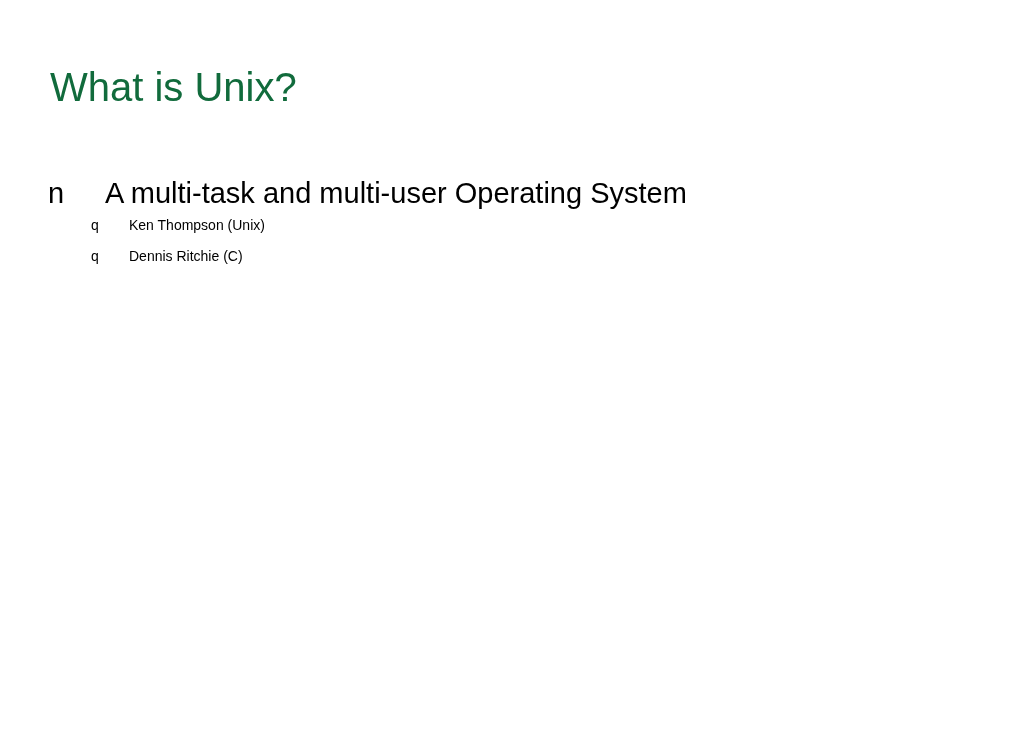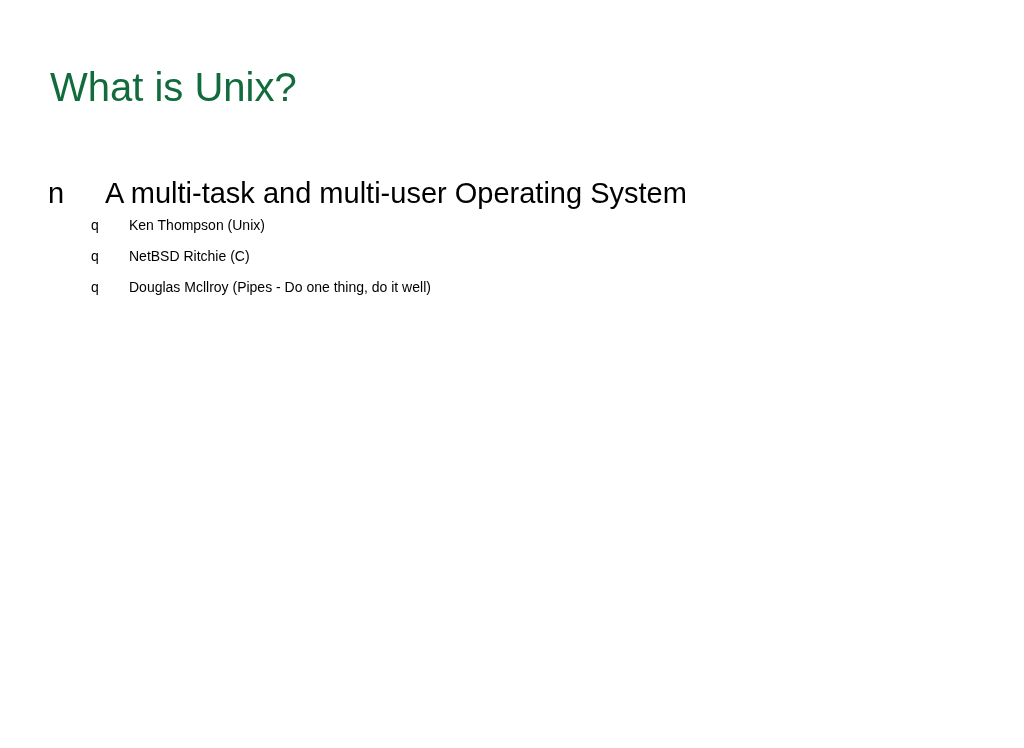--- a/index.html
+++ b/index.html
@@ -87,22 +87,19 @@
     <div class="bullet-line lvl1">
       <span class="marker">n</span><span>A multi-task and multi-user Operating System</span>
     </div>
 
 
     <div class="bullet-line lvl2">
       <span class="marker">q</span><span>Ken Thompson (Unix)</span>
     </div>
 
     <div class="bullet-line lvl2">
-      <span class="marker">q</span><span>NetBSD Ritchie (C)</span>
+      <span class="marker">q</span><span>Dennis Ritchie (C)</span>
     </div>
 
-    <div class="bullet-line lvl2">
-      <span class="marker">q</span><span>Douglas Mcllroy (Pipes - Do one thing, do it well)</span>
-    </div>
 
 
   </div>
 </div>
 
 </body></html>

